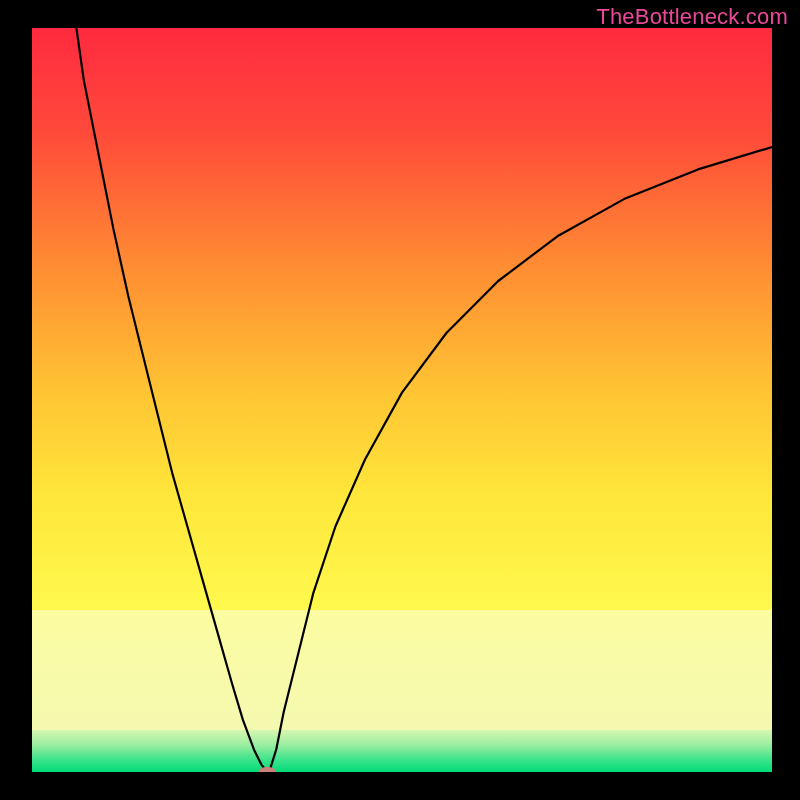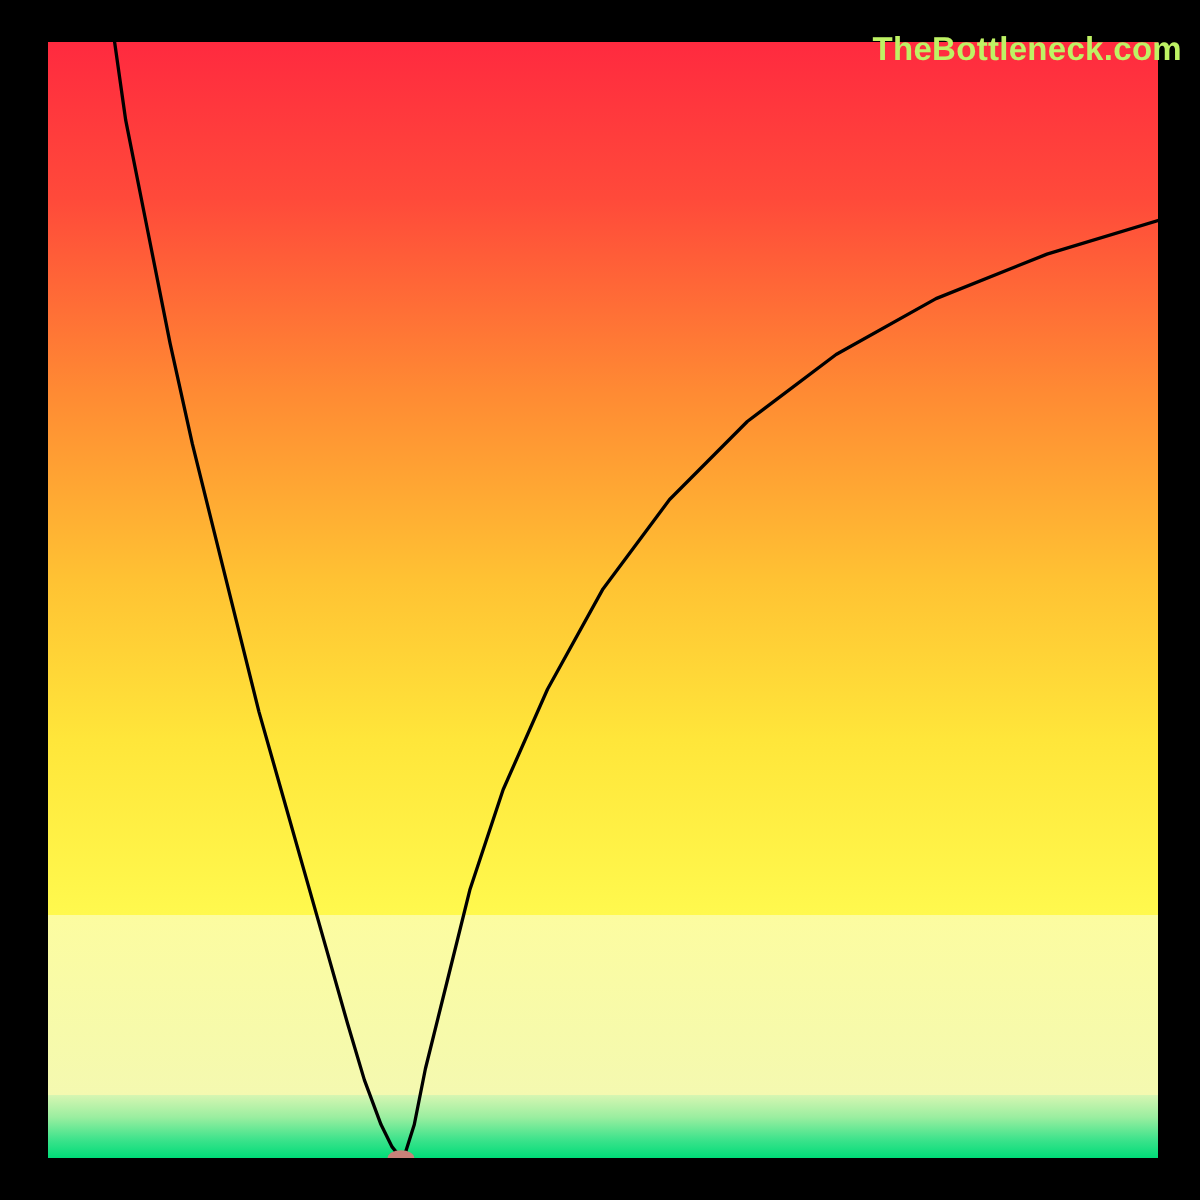--- a/index.html
+++ b/index.html
@@ -12,25 +12,25 @@
     background: #000;
   }
   .frame {
     position: relative;
     width: 800px;
     height: 800px;
     background: #000;
   }
   .watermark {
     position: absolute;
-    top: 20px;
+    top: 4px;
     right: 12px;
-    color: #bef264;
+    color: #ec4899;
     font-size: 22px;
-    font-weight: 700;
+    font-weight: 400;
     letter-spacing: 0.2px;
     z-index: 10;
   }
   
   .plot-area {
     position: absolute;
     left: 32px;
     top: 28px;
     width: 740px;
     height: 744px;

